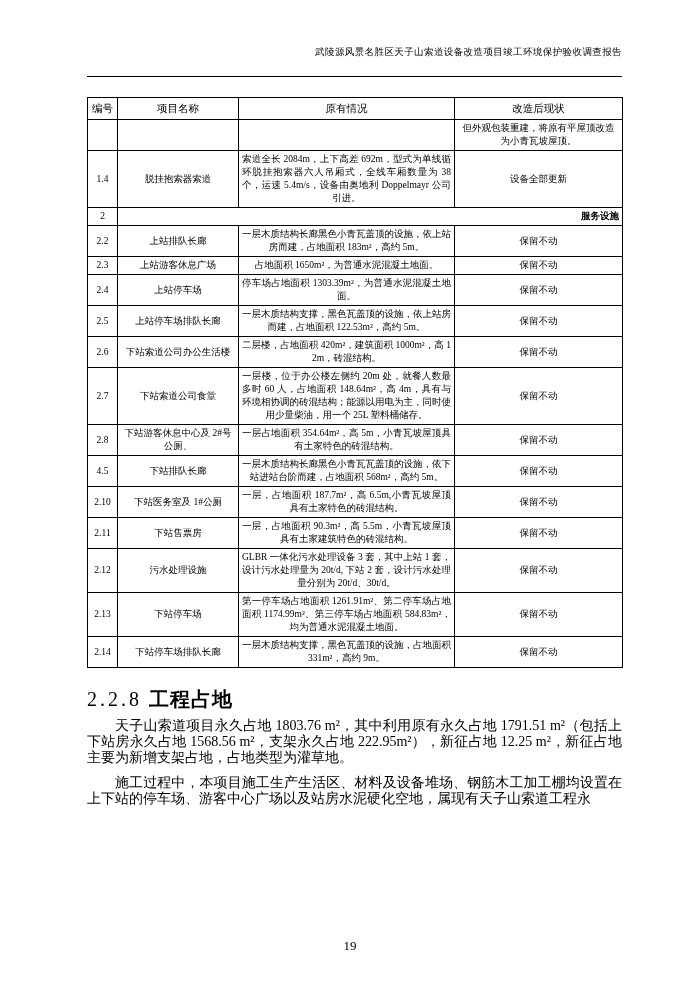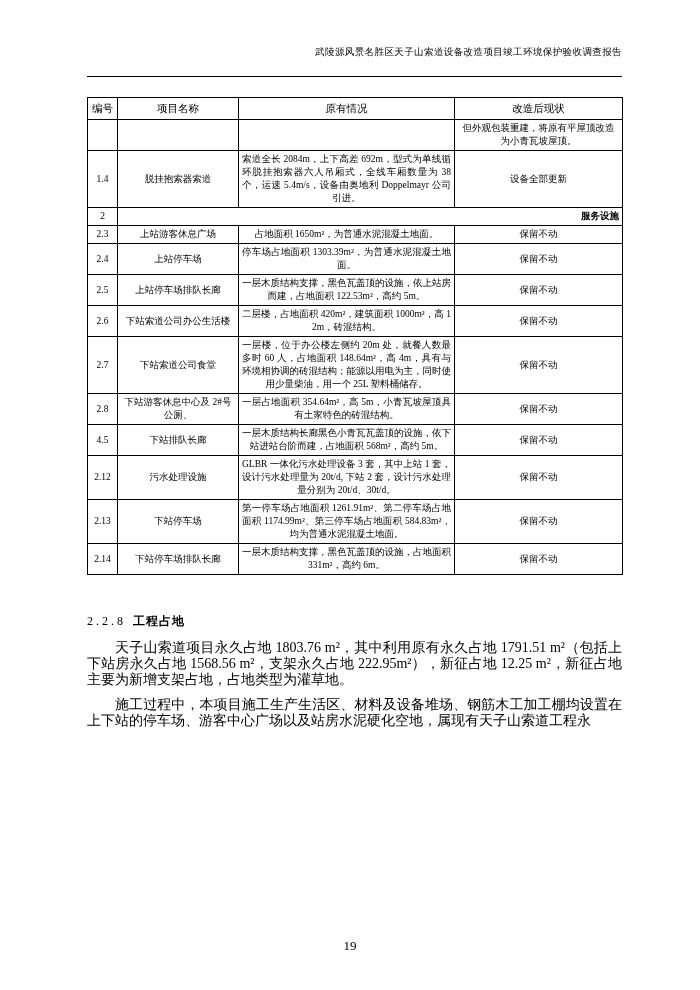--- a/index.html
+++ b/index.html
@@ -32,21 +32,21 @@
   .facility-table th{
     font-size:10.5px;font-weight:normal;height:17px;text-align:center;
   }
   .facility-table td{
     font-size:9.5px;line-height:13px;text-align:center;
   }
   td.cell-original{text-align:justify;text-align-last:center;}
   td.cell-section-title{text-align:right;padding-left:5px;font-weight:bold;}
   td.cell-status{padding:2px 4px;}
   
-  .section-heading{margin-top:36px;font-size:12px;line-height:20px;}
+  .section-heading{margin-top:21px;font-size:20px;line-height:20px;}
   .sec-num{letter-spacing:3px;}
   .sec-title{font-family:"Liberation Sans","DejaVu Sans",sans-serif;font-weight:bold;margin-left:7px;letter-spacing:1px;}
   
   .body-para{
     width:535px;margin:9px 0 0 0;
     font-size:14px;line-height:16px;
     text-indent:2em;text-align:justify;
   }
   
   .page-number{
@@ -89,20 +89,26 @@
           <td class="cell-id">1.4</td>
           <td class="cell-name">脱挂抱索器索道</td>
           <td class="cell-original">索道全长 2084m，上下高差 692m，型式为单线循环脱挂抱索器六人吊厢式，全线车厢数量为 38 个，运速 5.4m/s，设备由奥地利 Doppelmayr 公司引进。</td>
           <td class="cell-status">设备全部更新</td>
         </tr>
         <tr>
           <td class="cell-id">2</td>
           <td class="cell-section-title" colspan="3">服务设施</td>
         </tr>
         <tr>
+          <td class="cell-id">2.2</td>
+          <td class="cell-name">上站排队长廊</td>
+          <td class="cell-original">一层木质结构长廊黑色小青瓦盖顶的设施，依上站房而建，占地面积 183m²，高约 5m。</td>
+          <td class="cell-status">保留不动</td>
+        </tr>
+        <tr>
           <td class="cell-id">2.3</td>
           <td class="cell-name">上站游客休息广场</td>
           <td class="cell-original">占地面积 1650m²，为普通水泥混凝土地面。</td>
           <td class="cell-status">保留不动</td>
         </tr>
         <tr>
           <td class="cell-id">2.4</td>
           <td class="cell-name">上站停车场</td>
           <td class="cell-original">停车场占地面积 1303.39m²，为普通水泥混凝土地面。</td>
           <td class="cell-status">保留不动</td>
@@ -131,35 +137,47 @@
           <td class="cell-original">一层占地面积 354.64m²，高 5m，小青瓦坡屋顶具有土家特色的砖混结构。</td>
           <td class="cell-status">保留不动</td>
         </tr>
         <tr>
           <td class="cell-id">4.5</td>
           <td class="cell-name">下站排队长廊</td>
           <td class="cell-original">一层木质结构长廊黑色小青瓦瓦盖顶的设施，依下站进站台阶而建，占地面积 568m²，高约 5m。</td>
           <td class="cell-status">保留不动</td>
         </tr>
         <tr>
+          <td class="cell-id">2.10</td>
+          <td class="cell-name">下站医务室及 1#公厕</td>
+          <td class="cell-original">一层，占地面积 187.7m²，高 6.5m,小青瓦坡屋顶具有土家特色的砖混结构。</td>
+          <td class="cell-status">保留不动</td>
+        </tr>
+        <tr>
+          <td class="cell-id">2.11</td>
+          <td class="cell-name">下站售票房</td>
+          <td class="cell-original">一层，占地面积 90.3m²，高 5.5m，小青瓦坡屋顶具有土家建筑特色的砖混结构。</td>
+          <td class="cell-status">保留不动</td>
+        </tr>
+        <tr>
           <td class="cell-id">2.12</td>
           <td class="cell-name">污水处理设施</td>
           <td class="cell-original">GLBR 一体化污水处理设备 3 套，其中上站 1 套，设计污水处理量为 20t/d, 下站 2 套，设计污水处理量分别为 20t/d、30t/d。</td>
           <td class="cell-status">保留不动</td>
         </tr>
         <tr>
           <td class="cell-id">2.13</td>
           <td class="cell-name">下站停车场</td>
           <td class="cell-original">第一停车场占地面积 1261.91m²、第二停车场占地面积 1174.99m²、第三停车场占地面积 584.83m²，均为普通水泥混凝土地面。</td>
           <td class="cell-status">保留不动</td>
         </tr>
         <tr>
           <td class="cell-id">2.14</td>
           <td class="cell-name">下站停车场排队长廊</td>
-          <td class="cell-original">一层木质结构支撑，黑色瓦盖顶的设施，占地面积 331m²，高约 6m。</td>
+          <td class="cell-original">一层木质结构支撑，黑色瓦盖顶的设施，占地面积 331m²，高约 9m。</td>
           <td class="cell-status">保留不动</td>
         </tr>
       </tbody>
   </table>
 
   <div class="section-heading">
     <span class="sec-num">2.2.8</span><span class="sec-title">工程占地</span>
   </div>
 
   <p class="body-para">天子山索道项目永久占地 1803.76 m²，其中利用原有永久占地 1791.51 m²（包括上下站房永久占地 1568.56 m²，支架永久占地 222.95m²），新征占地 12.25 m²，新征占地主要为新增支架占地，占地类型为灌草地。</p>

